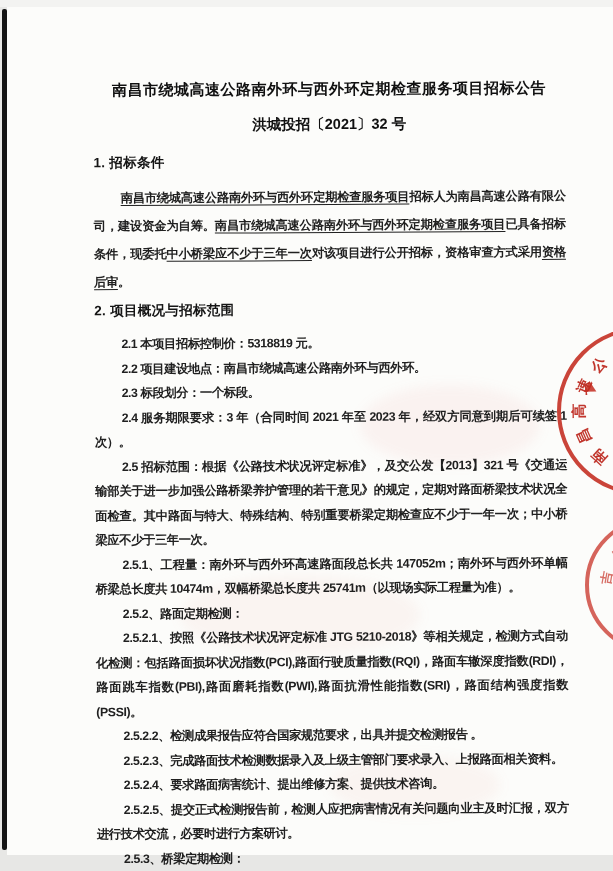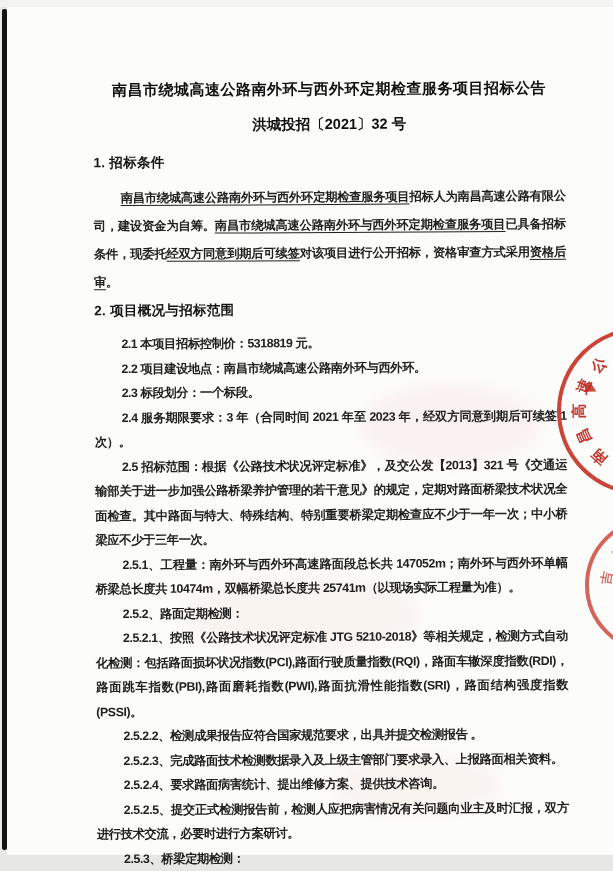--- a/index.html
+++ b/index.html
@@ -85,21 +85,21 @@
 
 <div class="bleed bleed1"></div>
 <div class="bleed bleed2"></div>
 <div class="bleed bleed3"></div>
 
 <div class="content">
   <div class="doc-title">南昌市绕城高速公路南外环与西外环定期检查服务项目招标公告</div>
   <div class="doc-number">洪城投招〔2021〕32 号</div>
 
   <div class="sec-heading">1. 招标条件</div>
-  <p class="para"><span style="text-decoration: underline;">南昌市绕城高速公路南外环与西外环定期检查服务项目</span><span>招标人为南昌高速公路有限公司，建设资金为自筹。</span><span style="text-decoration: underline;">南昌市绕城高速公路南外环与西外环定期检查服务项目</span><span>已具备招标条件，现委托</span><span style="text-decoration: underline;">经双方同意到期后可续签</span><span>对该项目进行公开招标，资格审查方式采用</span><span style="text-decoration: underline;">资格后审</span><span>。</span></p>
+  <p class="para"><span style="text-decoration: underline;">南昌市绕城高速公路南外环与西外环定期检查服务项目</span><span>招标人为南昌高速公路有限公司，建设资金为自筹。</span><span style="text-decoration: underline;">南昌市绕城高速公路南外环与西外环定期检查服务项目</span><span>已具备招标条件，现委托</span><span style="text-decoration: underline;">中小桥梁应不少于三年一次</span><span>对该项目进行公开招标，资格审查方式采用</span><span style="text-decoration: underline;">资格后审</span><span>。</span></p>
 
   <div class="sec-heading sec2-heading">2. 项目概况与招标范围</div>
   <p class="item">2.1 本项目招标控制价：5318819 元。</p>
   <p class="item">2.2 项目建设地点：南昌市绕城高速公路南外环与西外环。</p>
   <p class="item">2.3 标段划分：一个标段。</p>
   <p class="item">2.4 服务期限要求：3 年（合同时间 2021 年至 2023 年，经双方同意到期后可续签 1 次）。</p>
   <p class="item">2.5 招标范围：根据《公路技术状况评定标准》，及交公发【2013】321 号《交通运输部关于进一步加强公路桥梁养护管理的若干意见》的规定，定期对路面桥梁技术状况全面检查。其中路面与特大、特殊结构、特别重要桥梁定期检查应不少于一年一次；中小桥梁应不少于三年一次。</p>
   <p class="item">2.5.1、工程量：南外环与西外环高速路面段总长共 147052m；南外环与西外环单幅桥梁总长度共 10474m，双幅桥梁总长度共 25741m（以现场实际工程量为准）。</p>
   <p class="item">2.5.2、路面定期检测：</p>
   <p class="item">2.5.2.1、按照《公路技术状况评定标准 JTG 5210-2018》等相关规定，检测方式自动化检测：包括路面损坏状况指数(PCI),路面行驶质量指数(RQI)，路面车辙深度指数(RDI)，路面跳车指数(PBI),路面磨耗指数(PWI),路面抗滑性能指数(SRI)，路面结构强度指数(PSSI)。</p>

